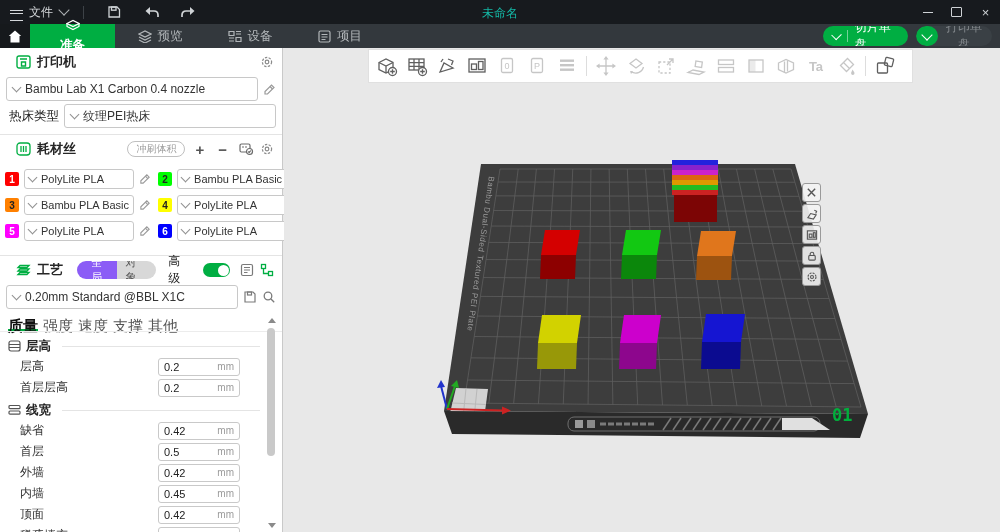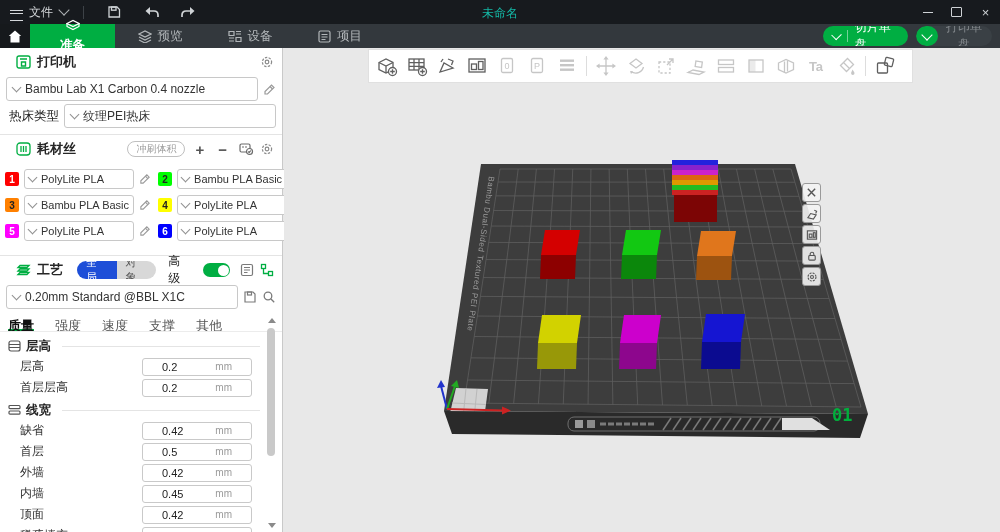--- a/index.html
+++ b/index.html
@@ -57,36 +57,36 @@
               padding:2px 8px;line-height:1;}
   .pm-btn{color:#555;font-size:15px;line-height:1;padding:0 4px;font-weight:bold;}
   .fil-grid{display:grid;grid-template-columns:14px 1fr 14px 14px 1fr 14px;
             grid-auto-rows:20px;gap:6px 5px;padding:8px 6px 8px 5px;align-items:center;}
   .fil-num{width:14px;height:14px;border-radius:2px;font-size:10px;font-weight:bold;
            display:flex;align-items:center;justify-content:center;}
   .fil-combo{height:18px;font-size:11px;padding:0 4px;}
   
   .scope-pill{display:flex;border-radius:10px;overflow:hidden;font-size:11px;height:18px;margin-left:8px;}
   .scope-seg{padding:0 9px;display:flex;align-items:center;}
-  .scope-on{background:#1d4ed8;color:#fff;}
+  .scope-on{background:#8b5cf6;color:#fff;text-align:center;}
   .scope-off{background:#d8d8d8;color:#555;}
   .adv-label{font-size:12px;color:#262626;margin-right:5px;}
   .toggle{width:27px;height:14px;border-radius:7px;background:#00AE42;position:relative;flex:0 0 auto;}
   .toggle .knob{position:absolute;right:1.5px;top:1.5px;width:11px;height:11px;border-radius:50%;background:#fff;}
-  .ptabs{display:flex;gap:21px;padding:8px 8px 0 8px;font-size:13px;color:#555;height:22px;box-sizing:border-box;}
+  .ptabs{display:flex;gap:5px;padding:8px 8px 0 8px;font-size:15px;color:#555;height:22px;box-sizing:border-box;}
   .ptab{padding-bottom:4px;}
   .ptab.active{color:#111;font-weight:bold;border-bottom:2px solid #00AE42;}
   .params{position:relative;border-top:1px solid #ececec;height:216px;padding:2px 0 0 0;}
   .psec{display:flex;align-items:center;gap:5px;height:20px;padding:0 8px;margin-top:2px;}
   .psec-title{font-weight:bold;font-size:12.5px;}
   .psec-line{flex:1;border-top:1px solid #e4e4e4;margin:0 14px 0 6px;}
   .prow{display:flex;align-items:center;height:21px;padding-left:20px;}
   .plabel{font-size:12px;color:#333;flex:1;}
   .pinput{width:70px;height:16px;border:1px solid #c9c9c9;border-radius:3px;display:flex;
-          align-items:center;padding:0 19px;margin-right:30px;background:#fff;}
+          align-items:center;padding:0 5px;margin-right:42px;background:#fff;}
   .pval{font-size:11px;color:#222;flex:1;}
   .punit{font-size:10px;color:#9a9a9a;}
   .pscroll{position:absolute;right:5px;top:268px;bottom:0;width:11px;}
   .ps-up,.ps-down{position:absolute;left:2px;width:0;height:0;border-left:4px solid transparent;border-right:4px solid transparent;}
   .ps-up{top:2px;border-bottom:5px solid #8a8a8a;}
   .ps-down{bottom:4px;border-top:5px solid #8a8a8a;}
   .ps-thumb{position:absolute;left:1px;top:12px;width:8px;height:128px;background:#c9c9c9;border-radius:4px;}
   
   .viewport{position:absolute;left:284px;top:48px;right:0;bottom:0;background:#e8e8e8;}
   .vtoolbar{position:absolute;left:368px;top:49px;width:545px;height:34px;background:#fff;

